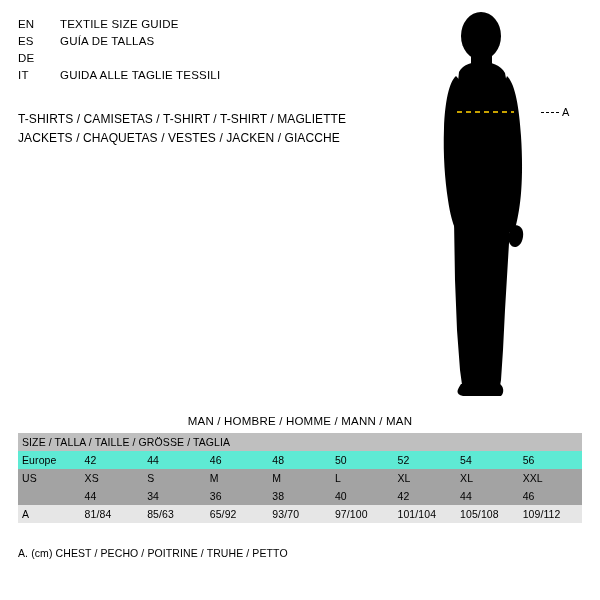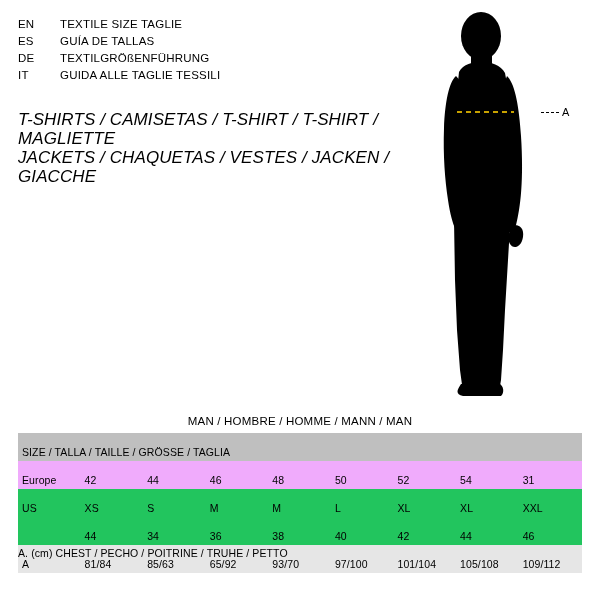--- a/index.html
+++ b/index.html
@@ -45,24 +45,23 @@
   }
 
   
   .garment-block {
     position: absolute;
     left: 18px;
     top: 110px;
     width: 400px;
   }
   .garment-line {
-    font-size: 17px;
+    font-size: 12px;
     line-height: 19px;
     letter-spacing: 0.1px;
-    font-style: italic;
   }
 
   
   .figure-wrap {
     position: absolute;
     left: 415px;
     top: 10px;
     width: 180px;
     height: 390px;
   }
@@ -97,30 +96,30 @@
     text-align: center;
   }
   table.size-table {
     border-collapse: collapse;
     width: 564px;
     table-layout: fixed;
   }
   table.size-table td {
     font-size: 10.5px;
     height: 18px;
-    padding: 10px 0 0 4px;
+    padding: 0 0 0 4px;
     letter-spacing: 0.1px;
     vertical-align: middle;
   }
   tr.head-row td {
     background: #bfbfbf;
     font-size: 10.5px;
   }
-  tr.row-even td { background: #f0abfc; }
-  tr.row-odd td  { background: #22c55e; }
+  tr.row-even td { background: #5eead4; }
+  tr.row-odd td  { background: #a3a3a3; }
   tr.row-a td    { background: #e6e6e6; }
 
   .col-label { width: 84px; }
   .col-v     { width: 68px; }
 
   .footnote {
     position: absolute;
     left: 18px;
     top: 547px;
     font-size: 10.5px;
@@ -128,29 +127,28 @@
   }
 </style>
 </head>
 <body>
 
 <div class="page">
 
   <div class="lang-block">
     <div class="lang-row">
       <span class="lang-code">EN</span>
-      <span class="lang-text">TEXTILE SIZE TAGLIE</span>
+      <span class="lang-text">TEXTILE SIZE GUIDE</span>
     </div>
     <div class="lang-row">
       <span class="lang-code">ES</span>
       <span class="lang-text">GUÍA DE TALLAS</span>
     </div>
     <div class="lang-row">
       <span class="lang-code">DE</span>
-      <span class="lang-text">TEXTILGRÖßENFÜHRUNG</span>
     </div>
     <div class="lang-row">
       <span class="lang-code">IT</span>
       <span class="lang-text">GUIDA ALLE TAGLIE TESSILI</span>
     </div>
   </div>
 
   <div class="garment-block">
     <div class="garment-line">T-SHIRTS / CAMISETAS / T-SHIRT / T-SHIRT / MAGLIETTE</div>
     <div class="garment-line">JACKETS / CHAQUETAS / VESTES / JACKEN / GIACCHE</div>
@@ -198,21 +196,21 @@
       </tr>
       <tr class="row-even">
         <td class="col-label">Europe</td>
         <td class="col-v">42</td>
         <td class="col-v">44</td>
         <td class="col-v">46</td>
         <td class="col-v">48</td>
         <td class="col-v">50</td>
         <td class="col-v">52</td>
         <td class="col-v">54</td>
-        <td class="col-v">31</td>
+        <td class="col-v">56</td>
       </tr>
       <tr class="row-odd">
         <td class="col-label">US</td>
         <td class="col-v">XS</td>
         <td class="col-v">S</td>
         <td class="col-v">M</td>
         <td class="col-v">M</td>
         <td class="col-v">L</td>
         <td class="col-v">XL</td>
         <td class="col-v">XL</td>

